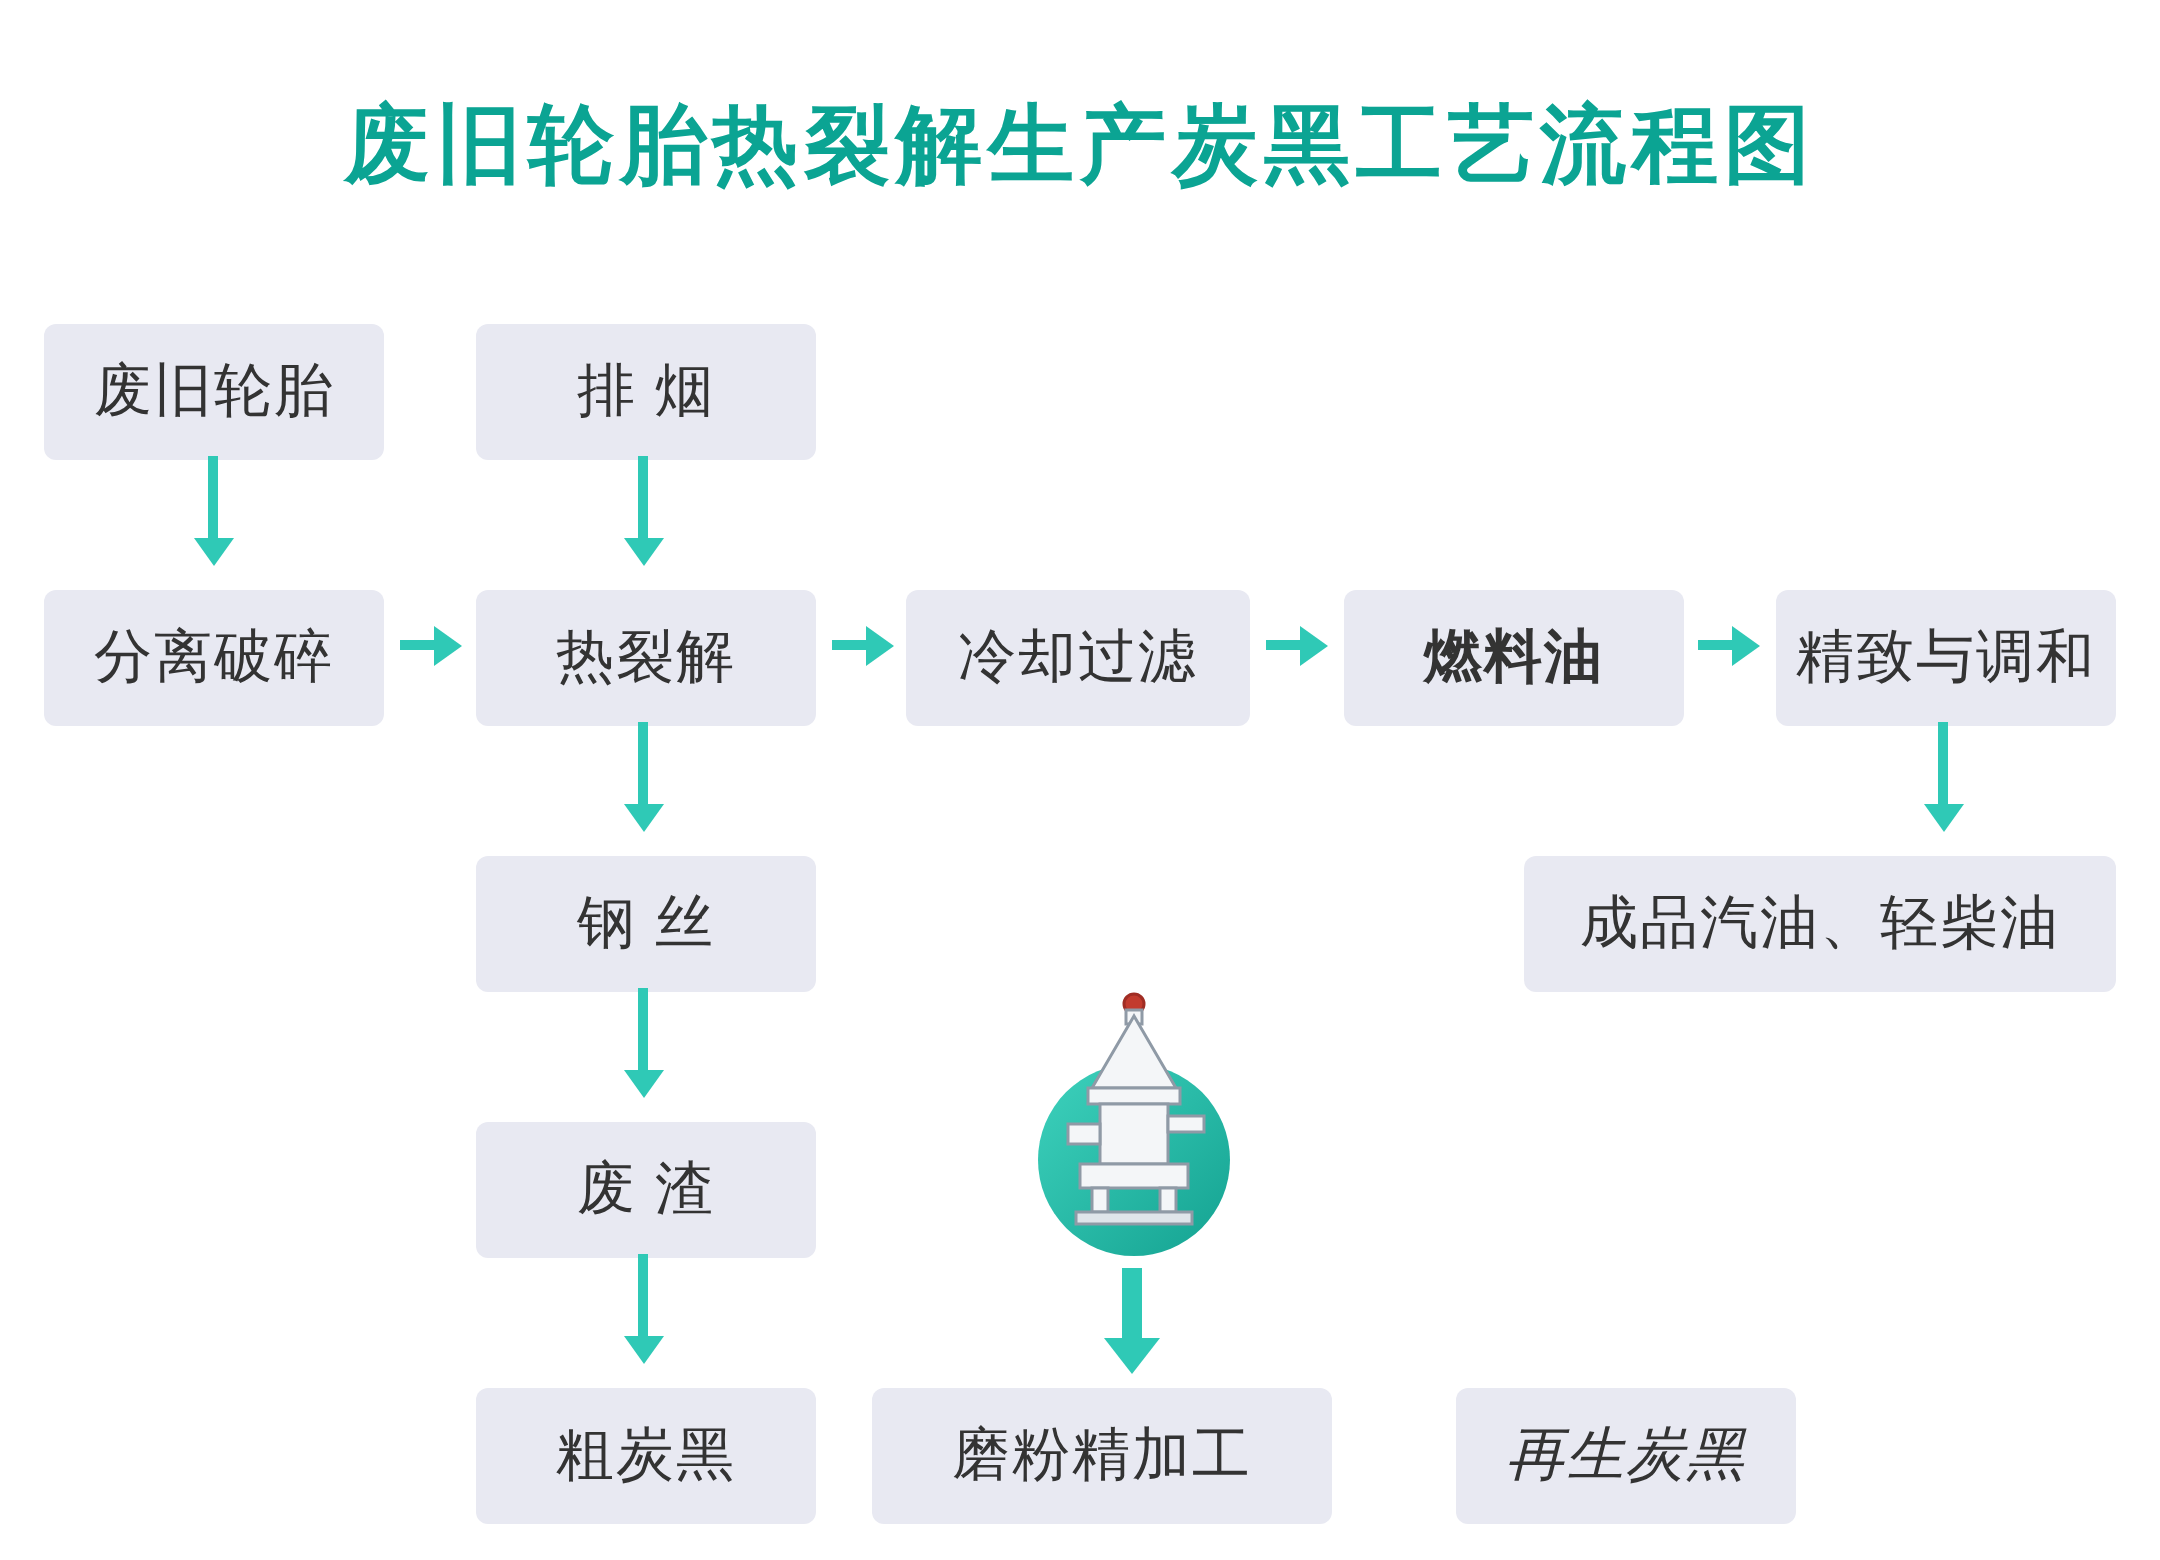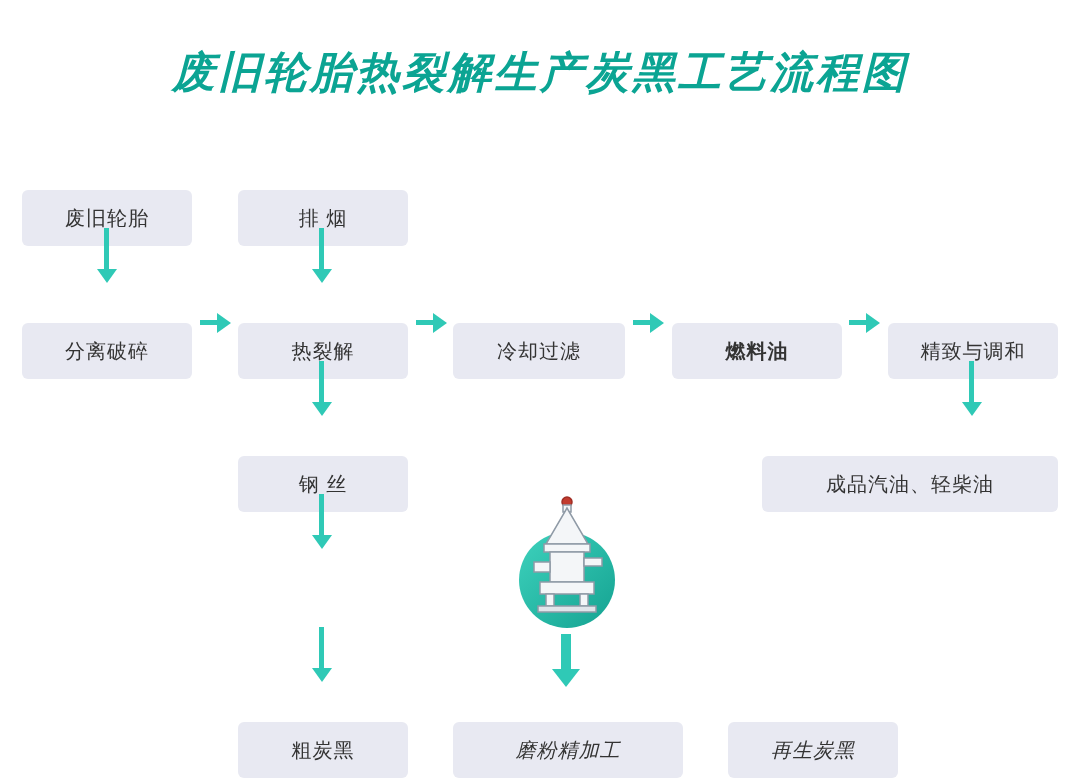--- a/index.html
+++ b/index.html
@@ -20,36 +20,34 @@
 
   .title {
     position: absolute;
     top: 44px; left: 0; width: 100%;
     margin: 0;
     text-align: center;
     font-size: 43px;
     font-weight: 700;
     letter-spacing: 3px;
     color: var(--title-color);
-    font-style: italic;
   }
 
   .node {
     position: absolute;
-    height: 56px;
+    height: 68px;
     background: var(--box-bg);
     border-radius: 6px;
     display: flex;
     align-items: center;
     justify-content: center;
-    font-size: 20px;
+    font-size: 29px;
     letter-spacing: 1px;
     color: var(--box-text);
     white-space: nowrap;
-    margin-top: 28px;
   }
 
   
   .arr-v {
     position: absolute;
     width: 5px;
     background: var(--arrow-color);
   }
   .arr-v::after {
     content: "";
@@ -104,23 +102,24 @@
 
   <div class="node" style="left:22px; top:295px; width:170px;">分离破碎</div>
   <div class="node" style="left:238px; top:295px; width:170px;">热裂解</div>
   <div class="node" style="left:453px; top:295px; width:172px;text-align:center;">冷却过滤</div>
   <div class="node" style="left:672px; top:295px; width:170px;font-weight:bold;">燃料油</div>
   <div class="node" style="left:888px; top:295px; width:170px;">精致与调和</div>
 
   <div class="node" style="left:238px; top:428px; width:170px;">钢 丝</div>
   <div class="node" style="left:762px; top:428px; width:296px;">成品汽油、轻柴油</div>
 
+  <div class="node" style="left:238px; top:561px; width:170px;">废 渣</div>
 
   <div class="node" style="left:238px; top:694px; width:170px;">粗炭黑</div>
-  <div class="node" style="left:453px; top:694px; width:230px;font-style:italic;">磨粉精加工</div>
+  <div class="node" style="left:436px; top:694px; width:230px;">磨粉精加工</div>
   <div class="node" style="left:728px; top:694px; width:170px;font-style:italic;">再生炭黑</div>
 
   <div class="arr-v" style="left:104px; top:228px; height:42px;"></div>
   <div class="arr-v" style="left:319px; top:228px; height:42px;"></div>
   <div class="arr-v" style="left:319px; top:361px; height:42px;"></div>
   <div class="arr-v" style="left:319px; top:494px; height:42px;"></div>
   <div class="arr-v" style="left:319px; top:627px; height:42px;"></div>
   <div class="arr-v" style="left:969px; top:361px; height:42px;"></div>
   <div class="arr-v big" style="left:561px; top:634px; height:36px;"></div>
 

